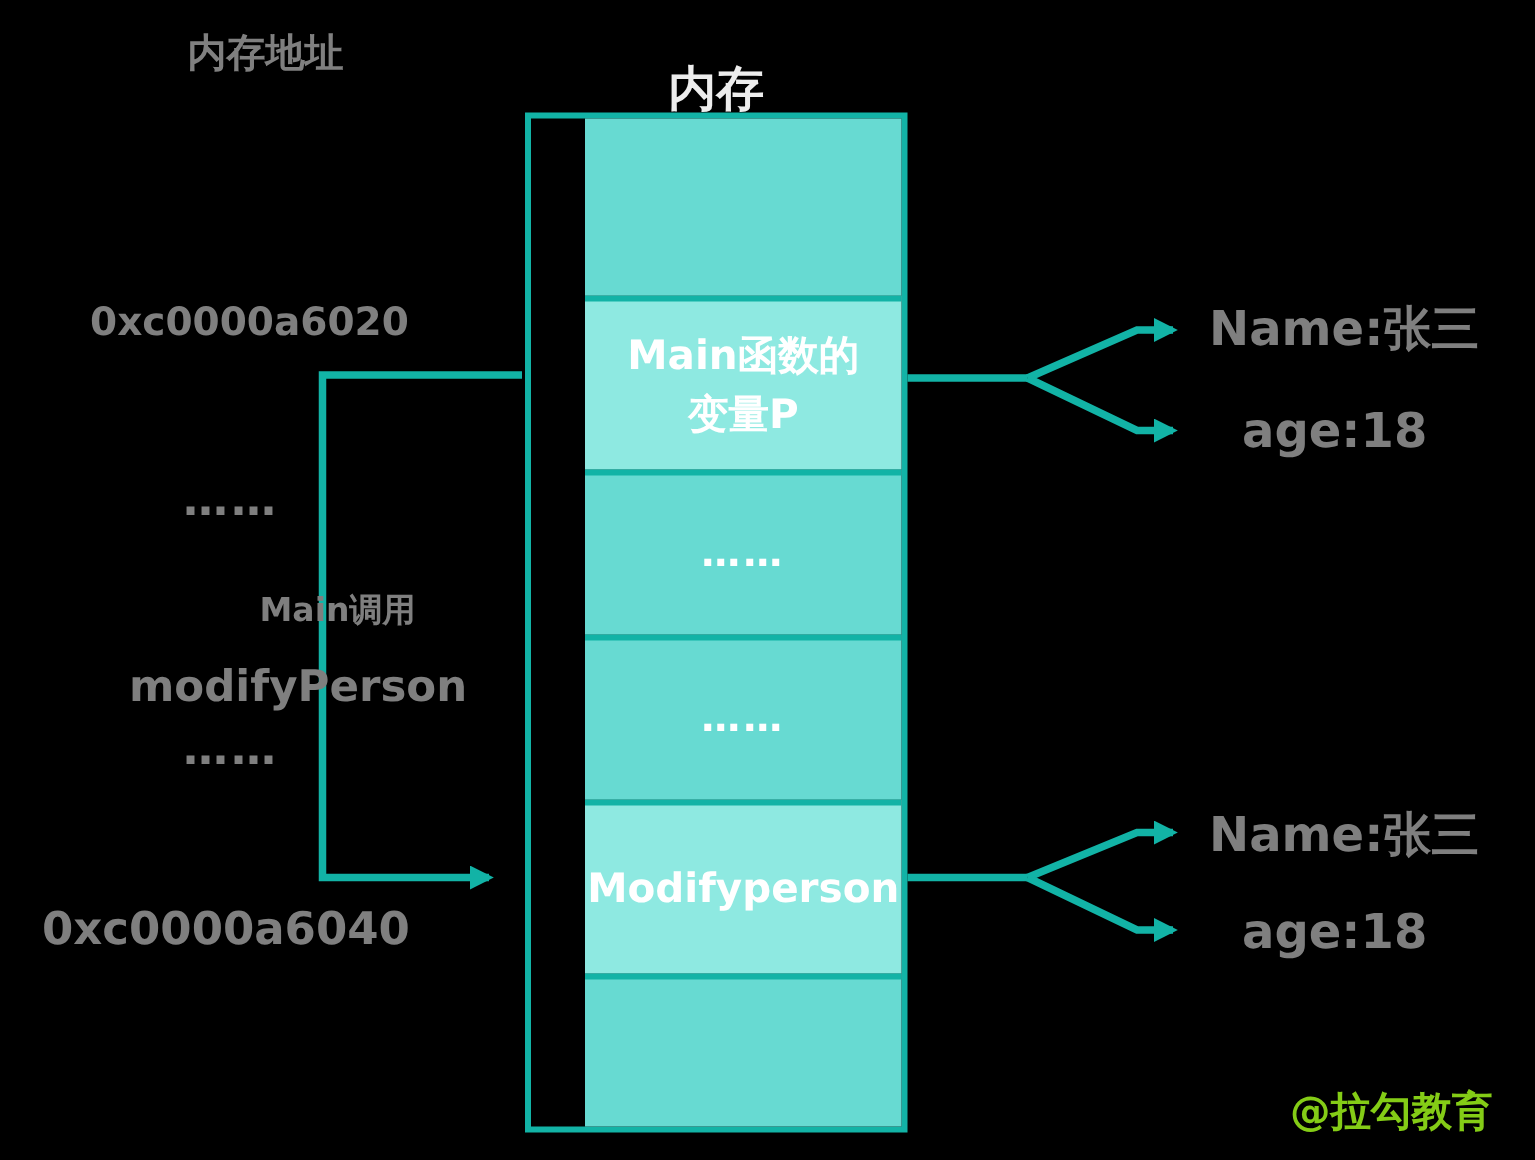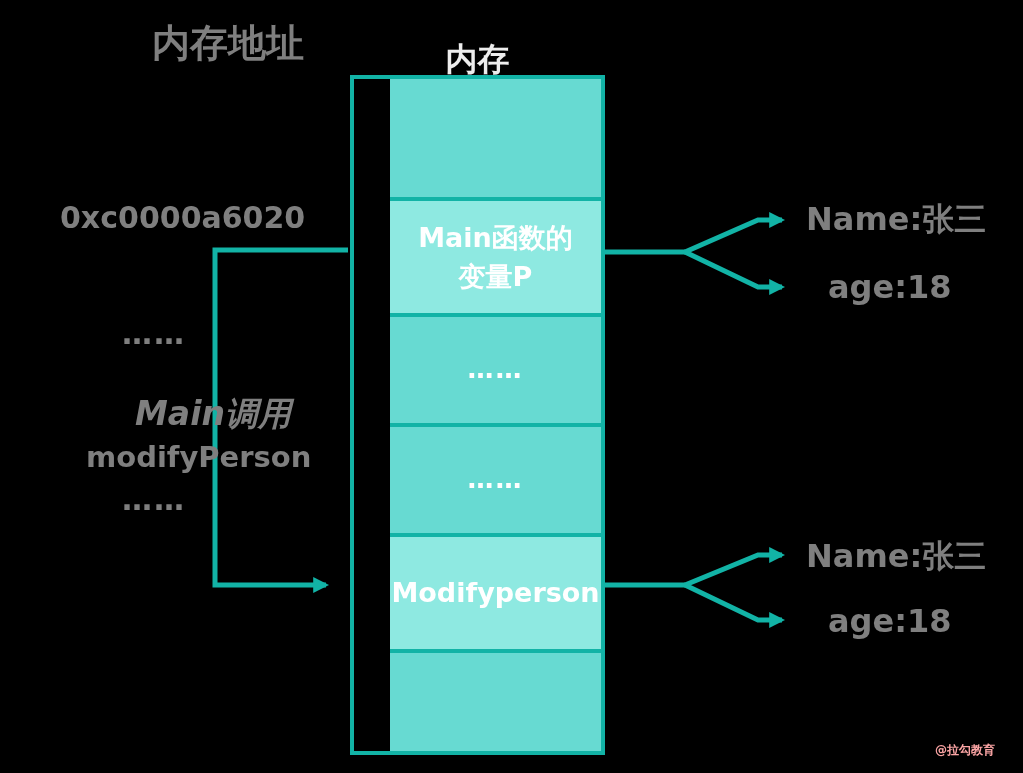--- a/index.html
+++ b/index.html
@@ -16,21 +16,21 @@
     font-weight:bold;
     white-space:nowrap;
   }
   .white-label{
     position:absolute;
     color:var(--light-text,#ededed);
     font-weight:bold;
     white-space:nowrap;
   }
   
-  .lbl-mem-addr{left:152px;top:18px;font-size:38px;}
+  .lbl-mem-addr{left:125px;top:18px;font-size:26px;}
   .lbl-memory{left:350px;top:38px;width:255px;text-align:center;font-size:32px;}
   
   .memory-column{
     position:absolute;
     left:350px;top:75px;
     width:255px;height:680px;
     box-sizing:border-box;
     border:4px solid var(--teal-border,#12b3a6);
     display:flex;flex-direction:column;
   }
@@ -46,34 +46,34 @@
   .mem-cell + .mem-cell{border-top:4px solid var(--teal-border,#12b3a6);}
   .mem-cell.highlight{background:var(--cell-fill-highlight,#8ee9e1);}
   .mem-cell.c0{height:118px;}
   .mem-cell.c1{height:116px;}
   .mem-cell.c2{height:110px;}
   .mem-cell.c3{height:110px;}
   .mem-cell.c4{height:116px;}
   .mem-cell.c5{flex:1;}
   .mem-dots{font-size:26px;letter-spacing:2px;}
   
-  .lbl-addr-top{left:60px;top:200px;font-size:30px;}
+  .lbl-addr-top{left:60px;top:200px;font-size:26px;}
   .lbl-dots-top{left:122px;top:316px;font-size:30px;letter-spacing:2px;}
-  .lbl-caption1{left:88px;top:392px;width:250px;text-align:center;font-size:33px;font-style:italic;}
+  .lbl-caption1{left:100px;top:392px;width:250px;text-align:center;font-size:22px;}
   .lbl-caption2{left:86px;top:440px;font-size:29px;}
   .lbl-dots-bottom{left:122px;top:482px;font-size:30px;letter-spacing:2px;}
   .lbl-addr-bottom{left:28px;top:602px;font-size:30px;}
   
   .lbl-name-top{left:806px;top:198px;font-size:32px;}
   .lbl-age-top{left:828px;top:268px;font-size:32px;}
   .lbl-name-bottom{left:806px;top:535px;font-size:32px;}
   .lbl-age-bottom{left:828px;top:602px;font-size:32px;}
   
   .watermark{right:28px;bottom:14px;left:auto;top:auto;position:absolute;
-    color:#fca5a5;font-weight:bold;font-size:12px;white-space:nowrap;}
+    color:#84cc16;font-weight:bold;font-size:27px;white-space:nowrap;}
   
   .connectors{position:absolute;left:0;top:0;width:1023px;height:773px;pointer-events:none;}
   .connector{stroke:var(--teal-border,#12b3a6);stroke-width:5;fill:none;}
   .arrow-head{fill:var(--teal-border,#12b3a6);}
 </style>
 </head>
 <body>
 
 <div class="stage">
 
@@ -114,20 +114,21 @@
       <span>Modifyperson</span>
     </div>
     <div class="mem-cell c5"></div>
   </div>
 
   <div class="gray-label lbl-addr-top">0xc0000a6020</div>
   <div class="gray-label lbl-dots-top">……</div>
   <div class="gray-label lbl-caption1">Main调用</div>
   <div class="gray-label lbl-caption2">modifyPerson</div>
   <div class="gray-label lbl-dots-bottom">……</div>
+  <div class="gray-label lbl-addr-bottom">0xc0000a6040</div>
 
   <div class="gray-label lbl-name-top">Name:张三</div>
   <div class="gray-label lbl-age-top">age:18</div>
   <div class="gray-label lbl-name-bottom">Name:张三</div>
   <div class="gray-label lbl-age-bottom">age:18</div>
 
   <div class="watermark">@拉勾教育</div>
 
 </div>
 

